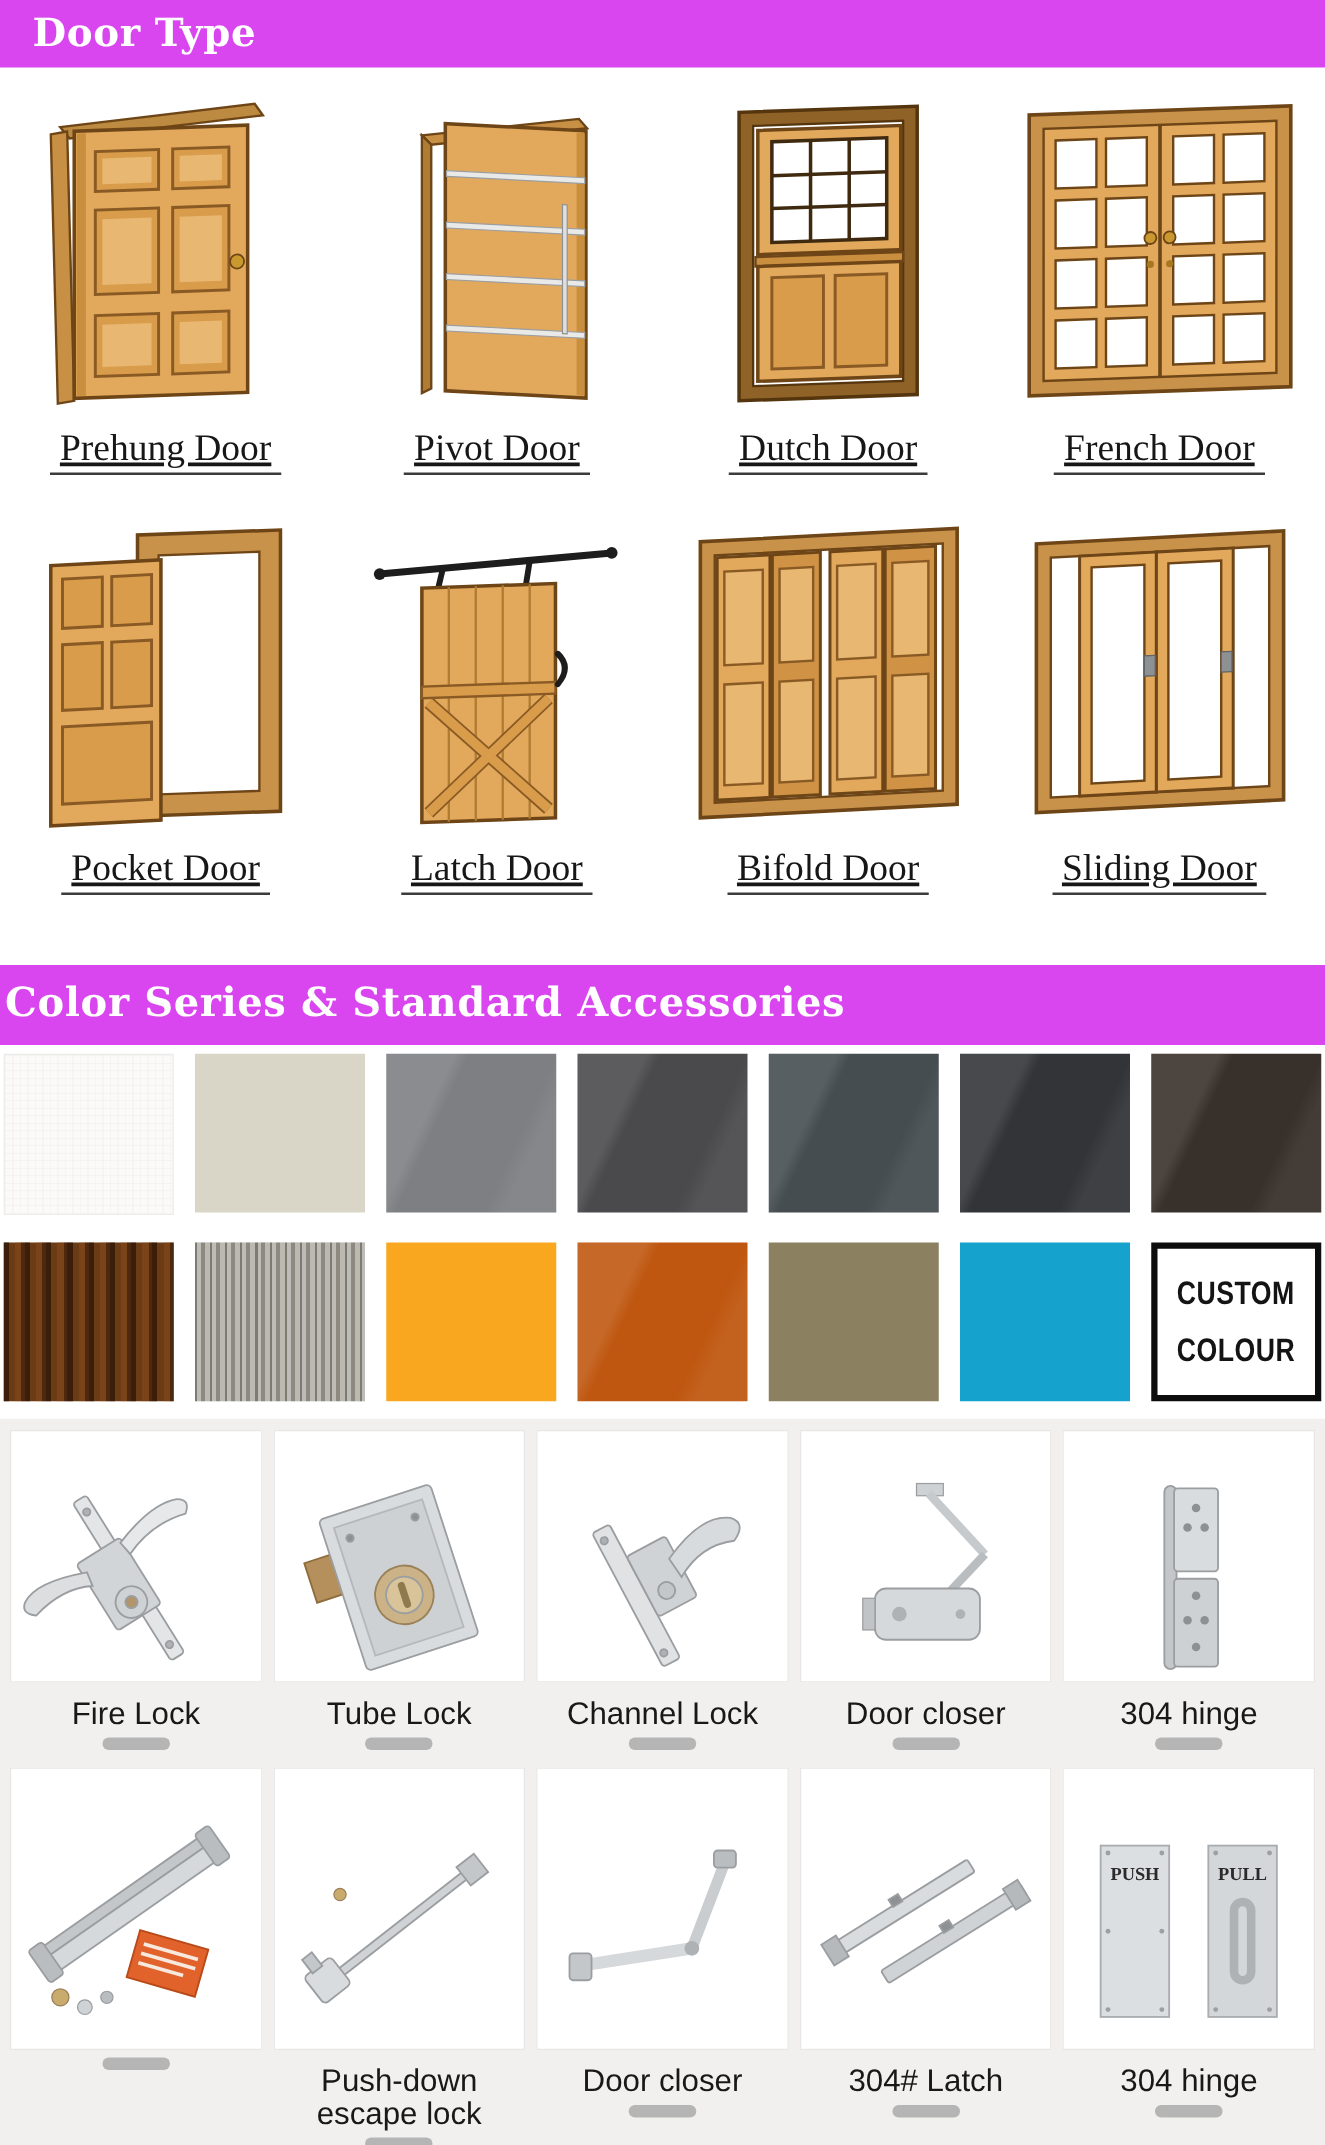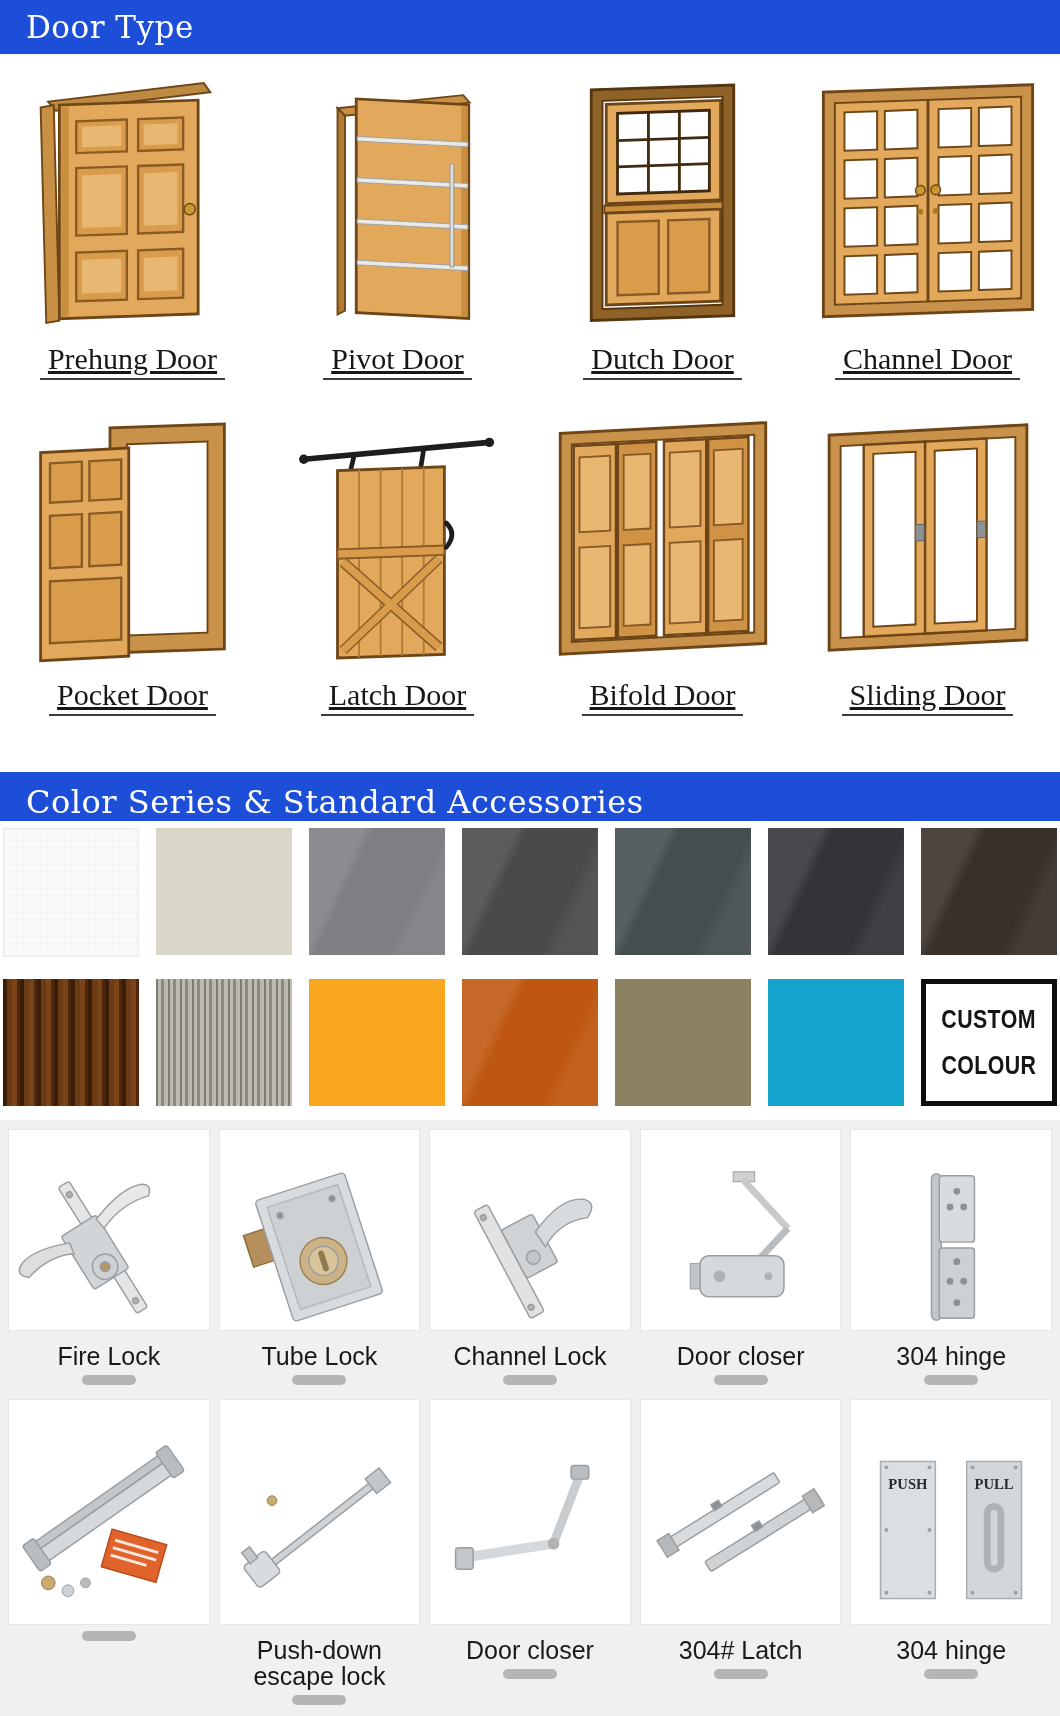--- a/index.html
+++ b/index.html
@@ -1,19 +1,19 @@
 <!DOCTYPE html>
 <html><head>
 <meta charset="utf-8">
 <style>
   html,body{margin:0;padding:0;}
   body{width:1060px;background:#ffffff;font-family:"Liberation Sans",sans-serif;}
-  .banner{background:#1d4ed8;color:#fff;font-family:"DejaVu Serif",serif;font-weight:normal;letter-spacing:.5px;}
+  .banner{background:#d946ef;color:#fff;font-family:"DejaVu Serif",serif;font-weight:bold;letter-spacing:.5px;}
   .banner1{height:54px;line-height:54px;font-size:31px;padding-left:26px;}
-  .banner2{height:49px;line-height:60px;font-size:32px;padding-left:26px;}
+  .banner2{height:64px;line-height:60px;font-size:32px;padding-left:4px;}
   
   .door-section{padding:4px 0 56px;}
   .door-grid{display:grid;grid-template-columns:repeat(4,1fr);padding-top:4px;}
   .door-cell{margin:0;text-align:center;}
   .door-art{height:274px;display:flex;align-items:flex-end;justify-content:center;overflow:hidden;}
   .door-label{display:inline-block;font-family:"Liberation Serif",serif;font-size:30px;color:#171717;
     text-decoration:underline;border-bottom:2px solid #3c3c3c;padding:0 8px 2px;margin-top:6px;}
   
   .swatch-section{padding:7px 3px 14px;background:#fff;}
   .swatch-row{display:grid;grid-template-columns:repeat(7,1fr);gap:17px;margin-bottom:22px;}
@@ -144,21 +144,21 @@
               <rect x="136" y="194" width="34" height="40"></rect>
                 <rect x="178" y="194" width="34" height="40"></rect>
             </g>
             <circle cx="117" cy="128" r="5" fill="#C9992F" stroke="#6e4516" stroke-width="1.5"></circle>
             <circle cx="133" cy="128" r="5" fill="#C9992F" stroke="#6e4516" stroke-width="1.5"></circle>
             <circle cx="117" cy="150" r="3" fill="#A87820"></circle>
             <circle cx="133" cy="150" r="3" fill="#A87820"></circle>
           </g>
         </svg>
       </div>
-      <figcaption class="door-label">Channel Door</figcaption>
+      <figcaption class="door-label">French Door</figcaption>
     </figure>
   </div>
 
   <div class="door-grid" style="margin-top:14px;">
 
     <figure class="door-cell">
       <div class="door-art">
         <svg viewBox="0 0 240 272" width="225" height="268">
           <g transform="skewY(-2)">
             <rect x="96" y="22" width="122" height="240" fill="#C8924A" stroke="#6e4516" stroke-width="3"></rect>

